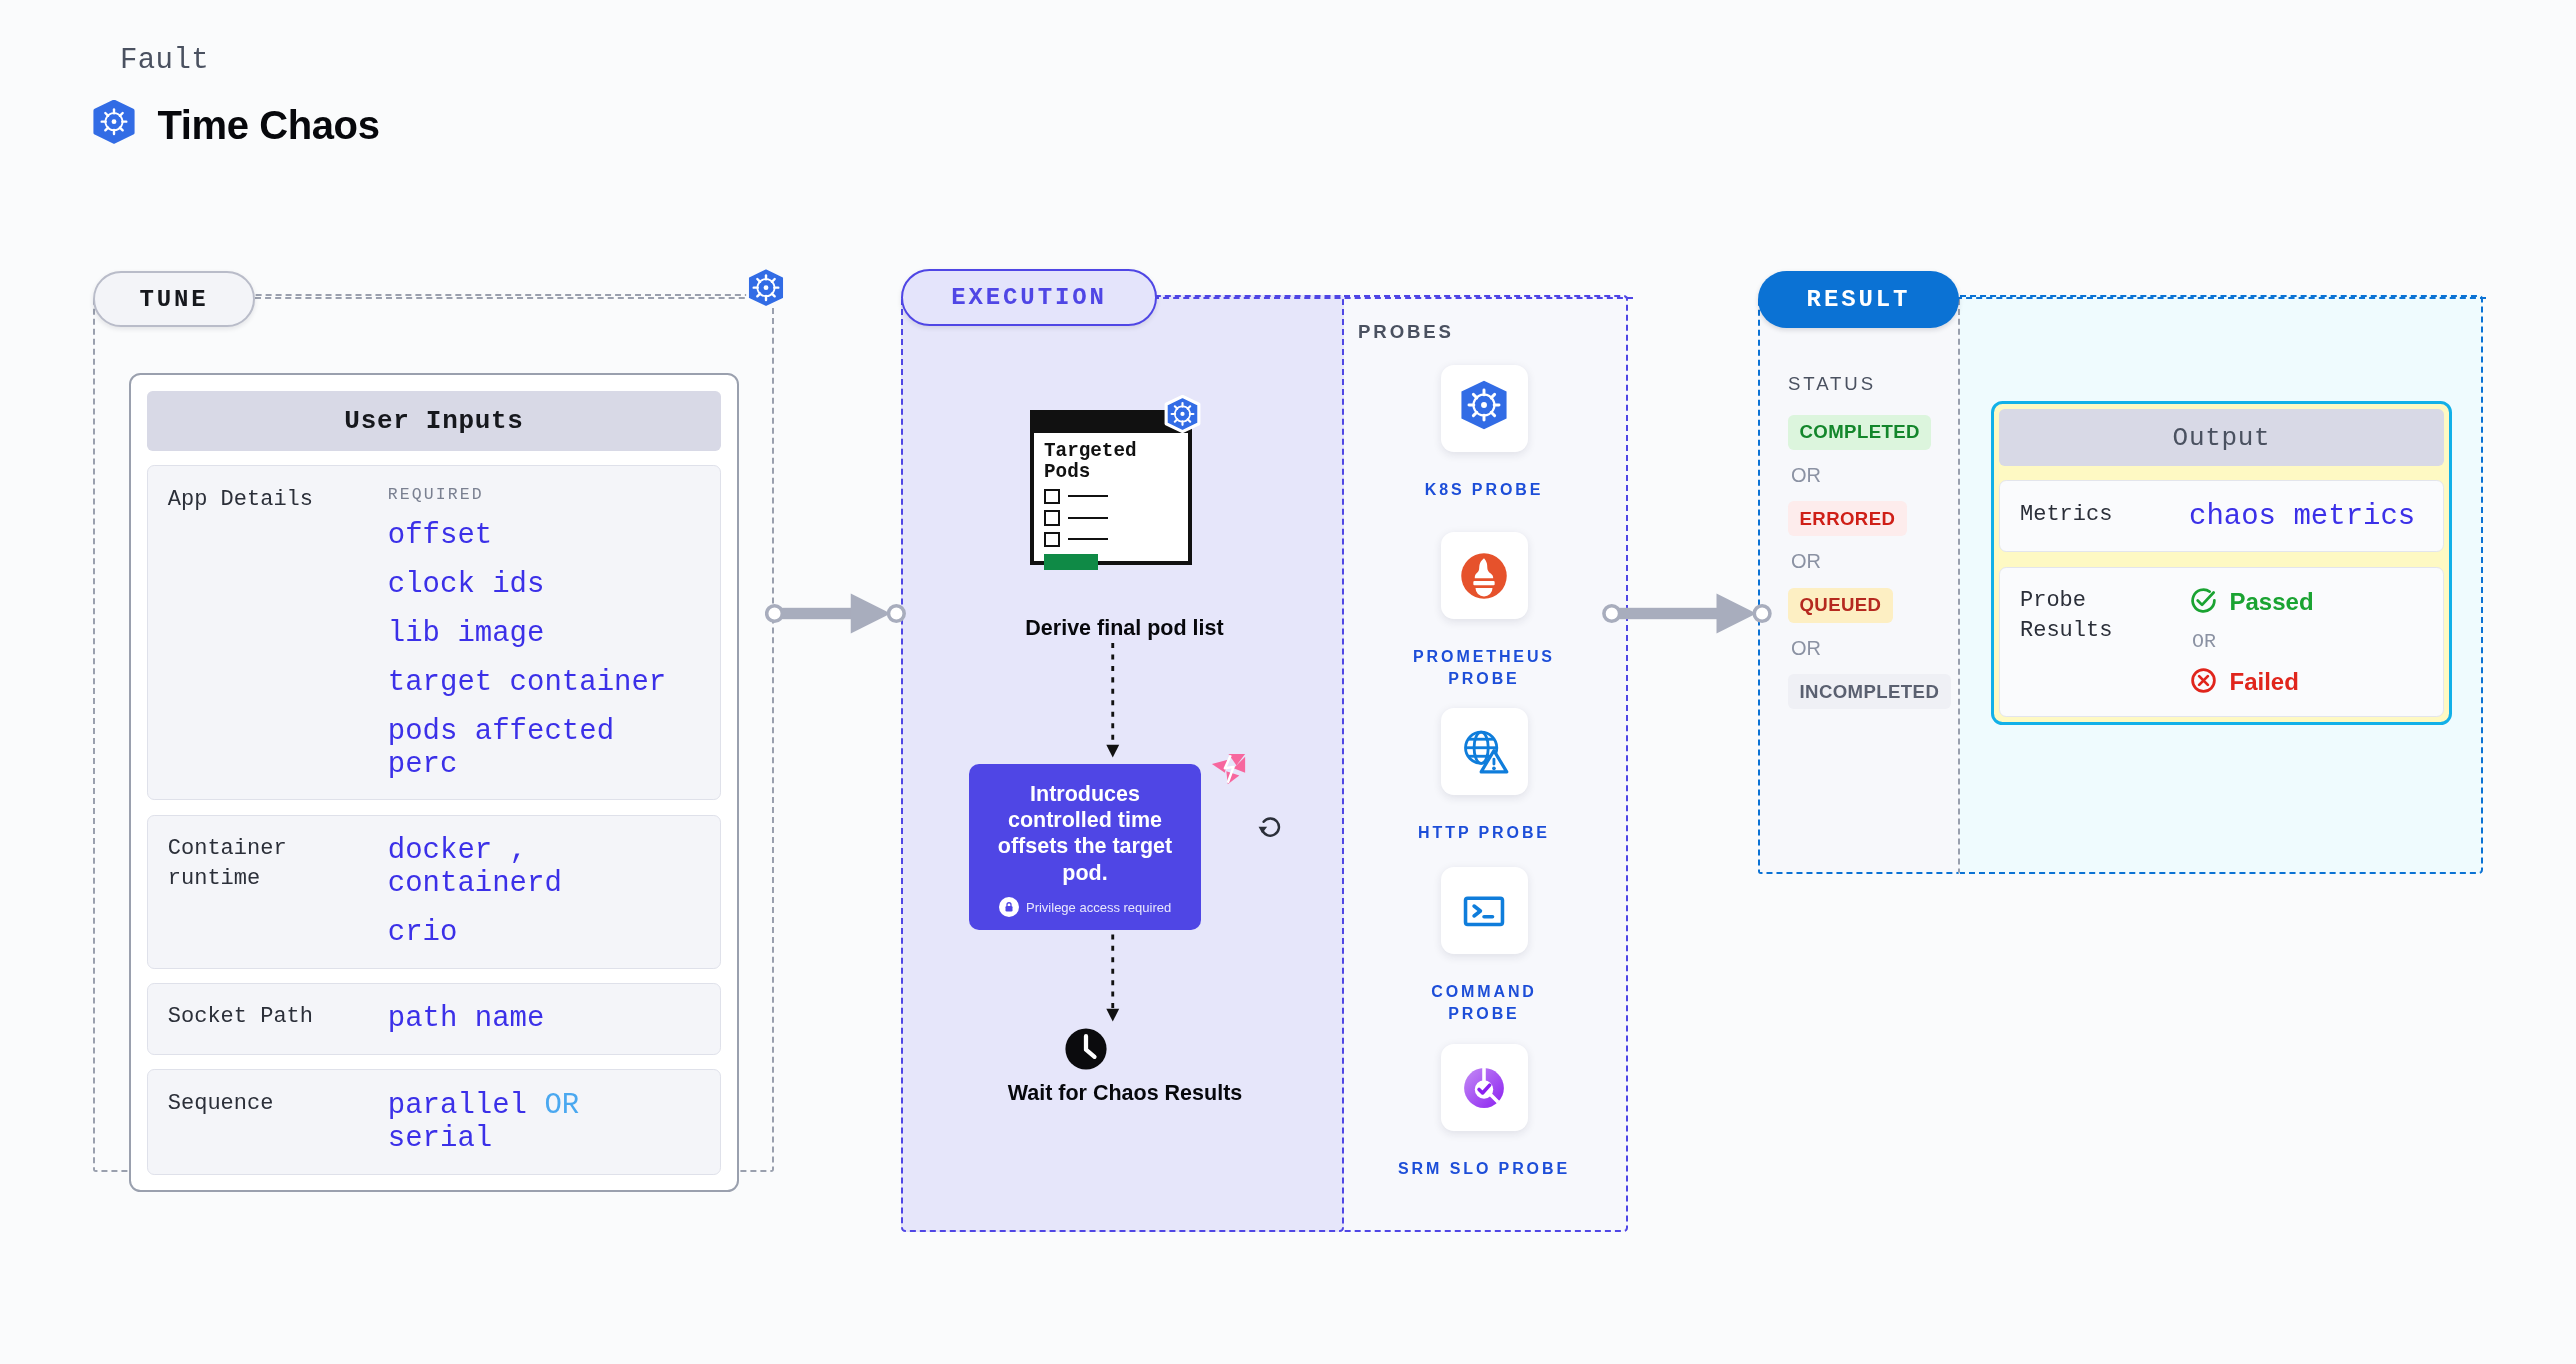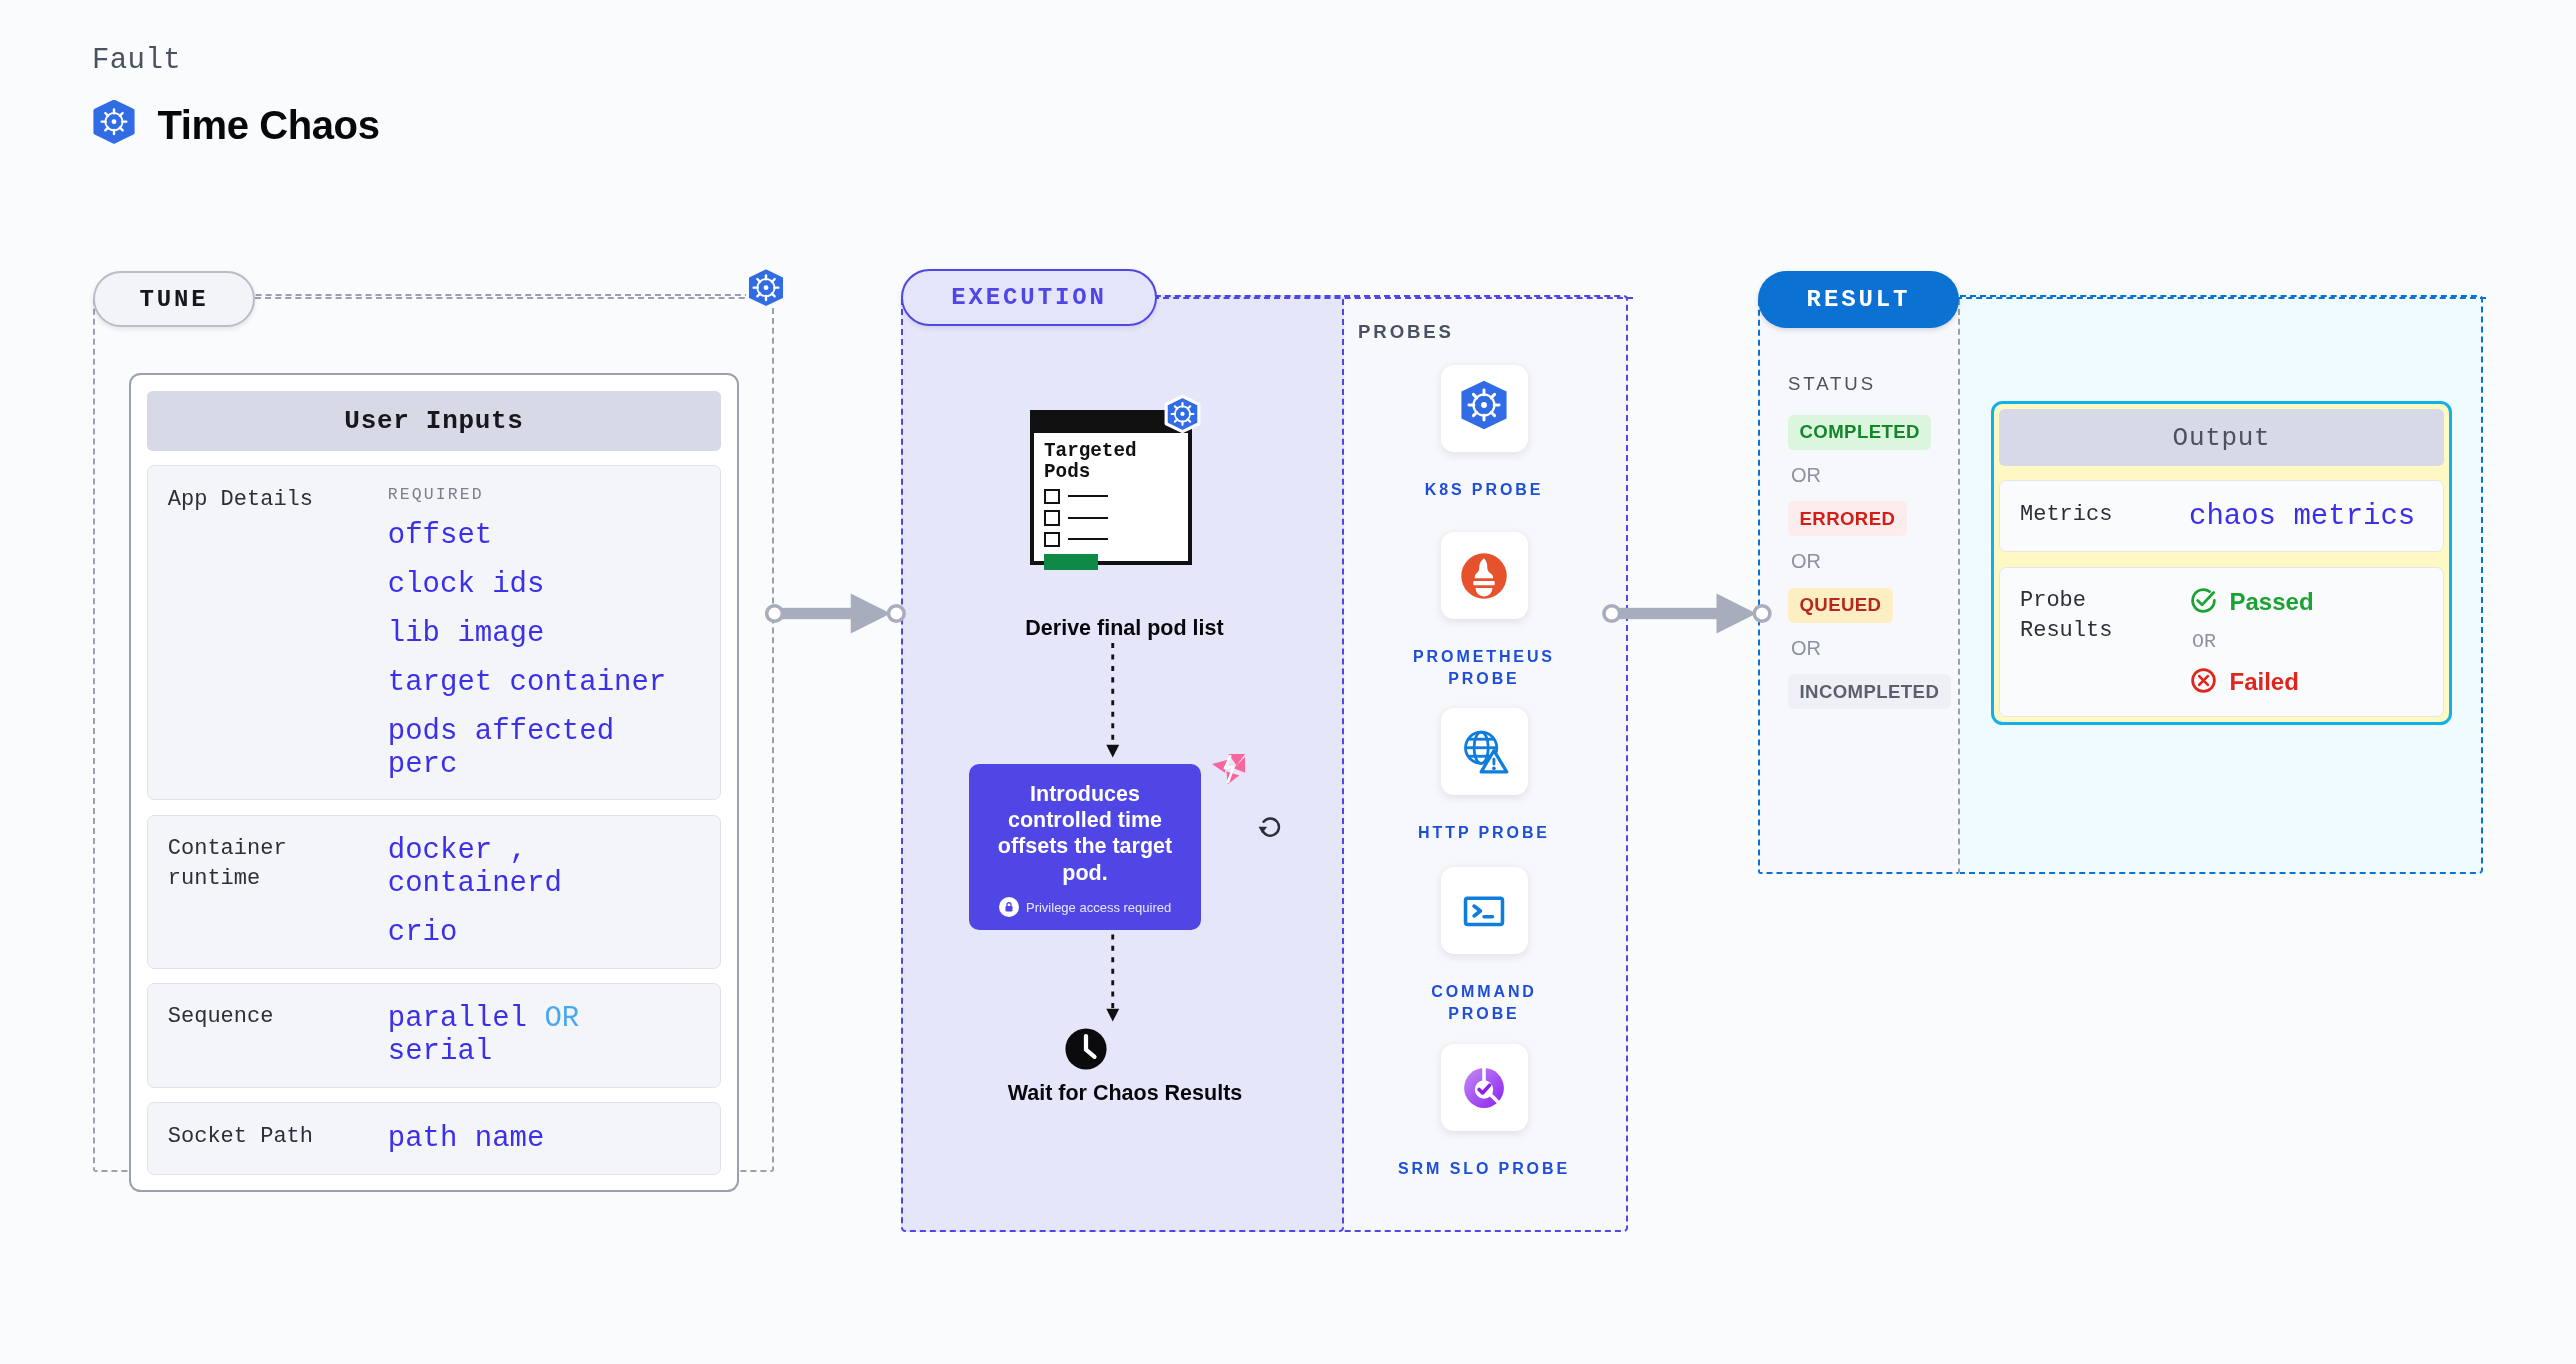--- a/index.html
+++ b/index.html
@@ -8,21 +8,21 @@
     background: #fafbfc;
     font-family: "Liberation Sans", sans-serif;
     position: relative;
     overflow: hidden;
   }
 
   
   #header { position: absolute; left: 92px; top: 44px; }
   #fault-label {
     font-family: "Liberation Mono", monospace;
-    font-size: 29px; color: #4a5160; letter-spacing: 0.4px;
+    font-size: 29px; color: #4a5160; letter-spacing: 0.4px; margin-left: 28px;
   }
   #title-row { display: flex; align-items: center; gap: 21.5px; margin-top: 23px; }
   #page-title { font-size: 40px; font-weight: 700; color: #07080c; letter-spacing: -0.4px; }
 
   
   .pill {
     position: absolute; display: flex; align-items: center; justify-content: center;
     border-radius: 716px; font-family: "Liberation Mono", monospace;
     font-weight: 700; letter-spacing: 2.9px; z-index: 6;
   }
@@ -296,34 +296,34 @@
 
   <div class="ui-row">
     <div class="rlabel">Container runtime</div>
     <div class="rvals">
       <div class="val">docker , containerd</div>
       <div class="val">crio</div>
     </div>
   </div>
 
   <div class="ui-row">
+    <div class="rlabel">Socket Path</div>
+    <div class="rvals">
+      <div class="val">path name</div>
+    </div>
+  </div>
+
+  <div class="ui-row">
     <div class="rlabel">Sequence</div>
     <div class="rvals">
       <div class="val">
         <span>parallel</span>
         <span class="or">OR</span>
         <span>serial</span>
       </div>
-    </div>
-  </div>
-
-  <div class="ui-row">
-    <div class="rlabel">Socket Path</div>
-    <div class="rvals">
-      <div class="val">path name</div>
     </div>
   </div>
 </div>
 
 <div class="arrow-grp" id="arrow1">
   <svg width="143" height="57" viewBox="0 0 200 80">
     <circle cx="13" cy="40" r="11" fill="#fff" stroke="#a8adbd" stroke-width="5"></circle>
     <rect x="22" y="32" width="110" height="16" fill="#a8adbd"></rect>
     <polygon points="120,12 176,40 120,68" fill="#a8adbd"></polygon>
     <circle cx="184" cy="40" r="11" fill="#fff" stroke="#a8adbd" stroke-width="5"></circle>

